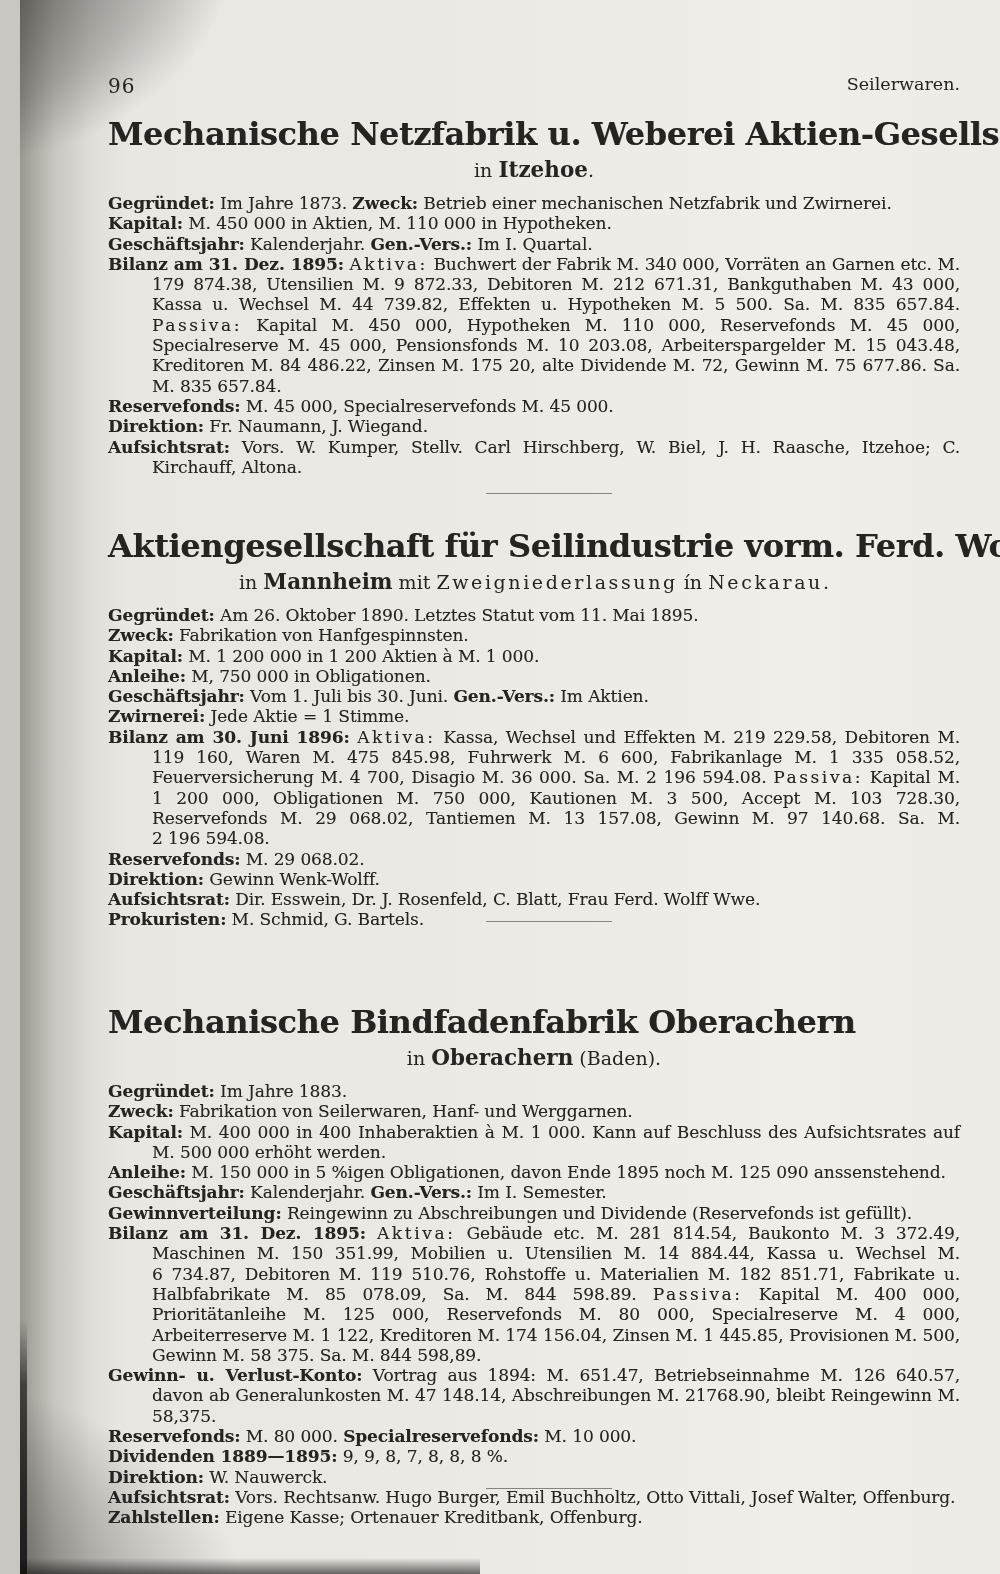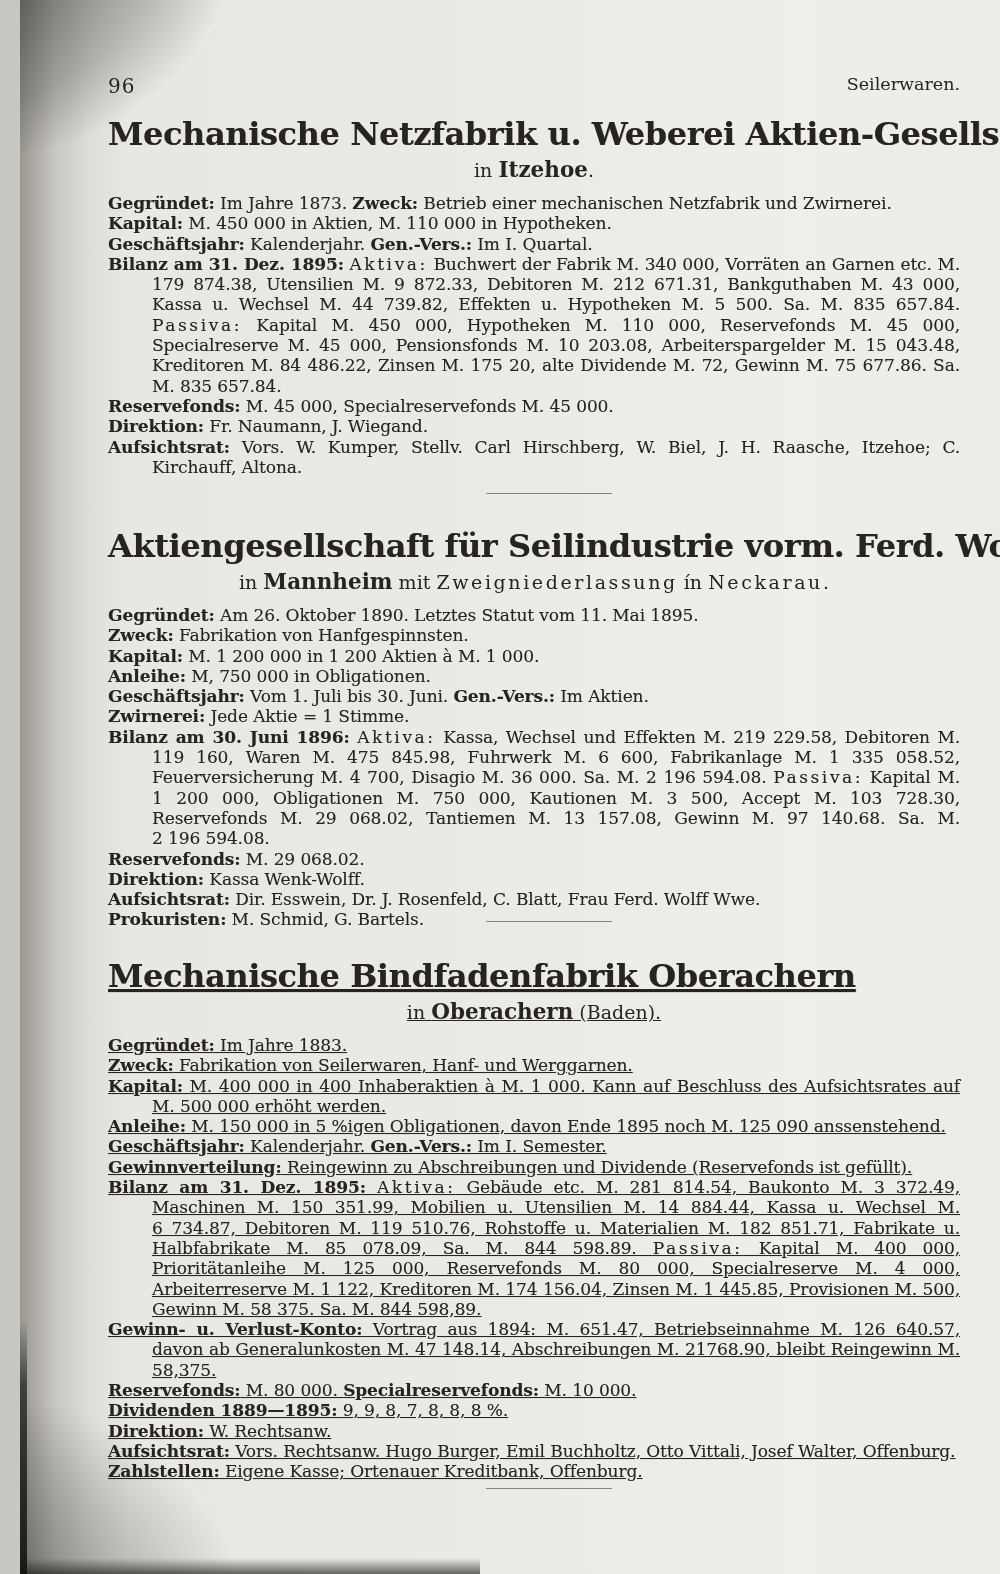--- a/index.html
+++ b/index.html
@@ -39,21 +39,21 @@
     pointer-events:none;
   }
 
   .page-header{position:absolute;top:74px;left:88px;width:852px;height:26px;}
   .page-number{position:absolute;left:0;top:0;font-size:20px;letter-spacing:1px;}
   .running-title{display:block;text-align:right;font-size:17.5px;}
 
   .company{position:absolute;left:88px;width:852px;}
   #company-1{top:116px;}
   #company-2{top:528px;}
-  #company-3{top:958px;text-decoration:underline;}
+  #company-3{top:1004px;}
 
   .company-title{
     margin:0;font-size:32px;line-height:36px;font-weight:bold;
     text-align:left;letter-spacing:-0.4px;white-space:nowrap;
     text-shadow:0.3px 0.3px 0 rgba(35,30,25,0.4);
   }
   .company-location{
     margin:5px 0 0 0;font-size:19px;line-height:25px;font-weight:normal;text-align:center;
   }
   .company-location .city{font-weight:bold;font-size:21.5px;}
@@ -113,21 +113,21 @@
     <h2 class="company-location"><span>in </span><span class="city">Mannheim</span><span> mit </span><span class="sp">Zweigniederlassung</span><span> ín </span><span class="sp">Neckarau</span><span>.</span></h2>
     <div class="company-body">
         <p class="entry"><span class="b">Gegründet:</span><span> Am 26. Oktober 1890. Letztes Statut vom 11. Mai 1895.</span></p>
         <p class="entry"><span class="b">Zweck:</span><span> Fabrikation von Hanfgespinnsten.</span></p>
         <p class="entry"><span class="b">Kapital:</span><span> M. 1&nbsp;200&nbsp;000 in 1&nbsp;200 Aktien à M. 1&nbsp;000.</span></p>
         <p class="entry"><span class="b">Anleihe:</span><span> M, 750&nbsp;000 in Obligationen.</span></p>
         <p class="entry"><span class="b">Geschäftsjahr:</span><span> Vom 1. Juli bis 30. Juni. </span><span class="b">Gen.-Vers.:</span><span> Im Aktien.</span></p>
         <p class="entry"><span class="b">Zwirnerei:</span><span> Jede Aktie = 1 Stimme.</span></p>
         <p class="entry"><span class="b">Bilanz am 30. Juni 1896:</span><span> </span><span class="sp">Aktiva:</span><span> Kassa, Wechsel und Effekten M. 219&nbsp;229.58, Debitoren M. 119&nbsp;160, Waren M. 475&nbsp;845.98, Fuhrwerk M. 6&nbsp;600, Fabrikanlage M. 1&nbsp;335&nbsp;058.52, Feuerversicherung M. 4&nbsp;700, Disagio M. 36&nbsp;000. Sa. M. 2&nbsp;196&nbsp;594.08. </span><span class="sp">Passiva:</span><span> Kapital M. 1&nbsp;200&nbsp;000, Obligationen M. 750&nbsp;000, Kautionen M. 3&nbsp;500, Accept M. 103&nbsp;728.30, Reservefonds M. 29&nbsp;068.02, Tantiemen M. 13&nbsp;157.08, Gewinn M. 97&nbsp;140.68. Sa. M. 2&nbsp;196&nbsp;594.08.</span></p>
         <p class="entry"><span class="b">Reservefonds:</span><span> M. 29&nbsp;068.02.</span></p>
-        <p class="entry"><span class="b">Direktion:</span><span> Kassa Wenk-Wolff.</span></p>
+        <p class="entry"><span class="b">Direktion:</span><span> Gewinn Wenk-Wolff.</span></p>
         <p class="entry"><span class="b">Aufsichtsrat:</span><span> Dir. Esswein, Dr. J. Rosenfeld, C. Blatt, Frau Ferd. Wolff Wwe.</span></p>
         <p class="entry"><span class="b">Prokuristen:</span><span> M. Schmid, G. Bartels.</span></p>
       </div>
   </section>
 
   <div class="divider" id="divider-2"></div>
 
   <section class="company" id="company-3">
     <h1 class="company-title">Mechanische Bindfadenfabrik Oberachern</h1>
     <h2 class="company-location"><span>in </span><span class="city">Oberachern</span><span> (Baden).</span></h2>
@@ -135,21 +135,21 @@
         <p class="entry"><span class="b">Gegründet:</span><span> Im Jahre 1883.</span></p>
         <p class="entry"><span class="b">Zweck:</span><span> Fabrikation von Seilerwaren, Hanf- und Werggarnen.</span></p>
         <p class="entry"><span class="b">Kapital:</span><span> M. 400&nbsp;000 in 400 Inhaberaktien à M. 1&nbsp;000. Kann auf Beschluss des Aufsichtsrates auf M. 500&nbsp;000 erhöht werden.</span></p>
         <p class="entry"><span class="b">Anleihe:</span><span> M. 150&nbsp;000 in 5 %igen Obligationen, davon Ende 1895 noch M. 125&nbsp;090 anssenstehend.</span></p>
         <p class="entry"><span class="b">Geschäftsjahr:</span><span> Kalenderjahr. </span><span class="b">Gen.-Vers.:</span><span> Im I. Semester.</span></p>
         <p class="entry"><span class="b">Gewinnverteilung:</span><span> Reingewinn zu Abschreibungen und Dividende (Reservefonds ist gefüllt).</span></p>
         <p class="entry"><span class="b">Bilanz am 31. Dez. 1895:</span><span> </span><span class="sp">Aktiva:</span><span> Gebäude etc. M. 281&nbsp;814.54, Baukonto M. 3&nbsp;372.49, Maschinen M. 150&nbsp;351.99, Mobilien u. Utensilien M. 14&nbsp;884.44, Kassa u. Wechsel M. 6&nbsp;734.87, Debitoren M. 119&nbsp;510.76, Rohstoffe u. Materialien M. 182&nbsp;851.71, Fabrikate u. Halbfabrikate M. 85&nbsp;078.09, Sa. M. 844&nbsp;598.89. </span><span class="sp">Passiva:</span><span> Kapital M. 400&nbsp;000, Prioritätanleihe M. 125&nbsp;000, Reservefonds M. 80&nbsp;000, Specialreserve M. 4&nbsp;000, Arbeiterreserve M. 1&nbsp;122, Kreditoren M. 174&nbsp;156.04, Zinsen M. 1&nbsp;445.85, Provisionen M. 500, Gewinn M. 58&nbsp;375. Sa. M. 844&nbsp;598,89.</span></p>
         <p class="entry"><span class="b">Gewinn- u. Verlust-Konto:</span><span> Vortrag aus 1894: M. 651.47, Betriebseinnahme M. 126&nbsp;640.57, davon ab Generalunkosten M. 47&nbsp;148.14, Abschreibungen M. 21768.90, bleibt Reingewinn M. 58,375.</span></p>
         <p class="entry"><span class="b">Reservefonds:</span><span> M. 80&nbsp;000. </span><span class="b">Specialreservefonds:</span><span> M. 10&nbsp;000.</span></p>
         <p class="entry"><span class="b">Dividenden 1889—1895:</span><span> 9, 9, 8, 7, 8, 8, 8 %.</span></p>
-        <p class="entry"><span class="b">Direktion:</span><span> W. Rechtsanw.</span></p>
+        <p class="entry"><span class="b">Direktion:</span><span> W. Nauwerck.</span></p>
         <p class="entry"><span class="b">Aufsichtsrat:</span><span> Vors. Rechtsanw. Hugo Burger, Emil Buchholtz, Otto Vittali, Josef Walter, Offenburg.</span></p>
         <p class="entry"><span class="b">Zahlstellen:</span><span> Eigene Kasse; Ortenauer Kreditbank, Offenburg.</span></p>
       </div>
   </section>
 
   <div class="divider" id="divider-3"></div>
 
 </div>
 
 </body></html>

